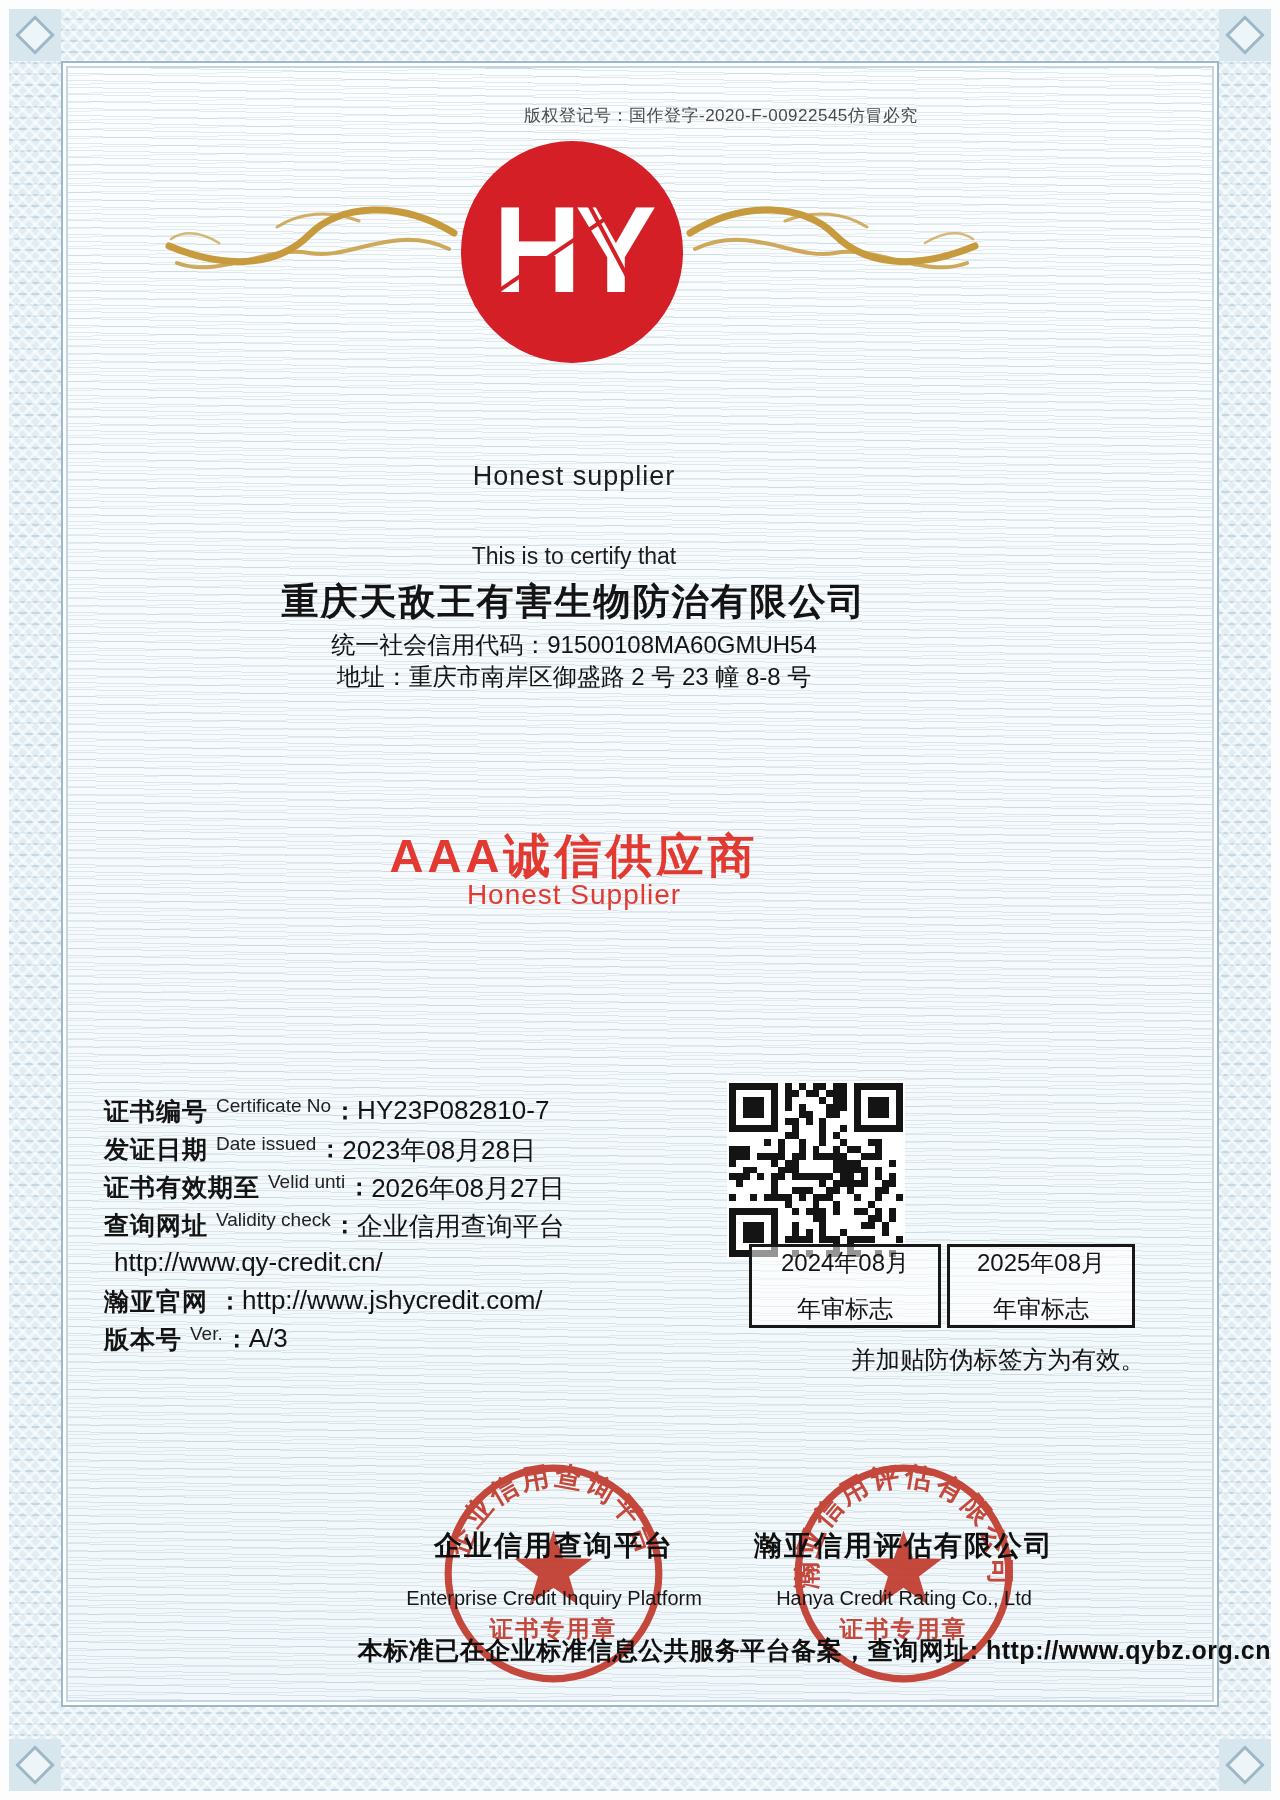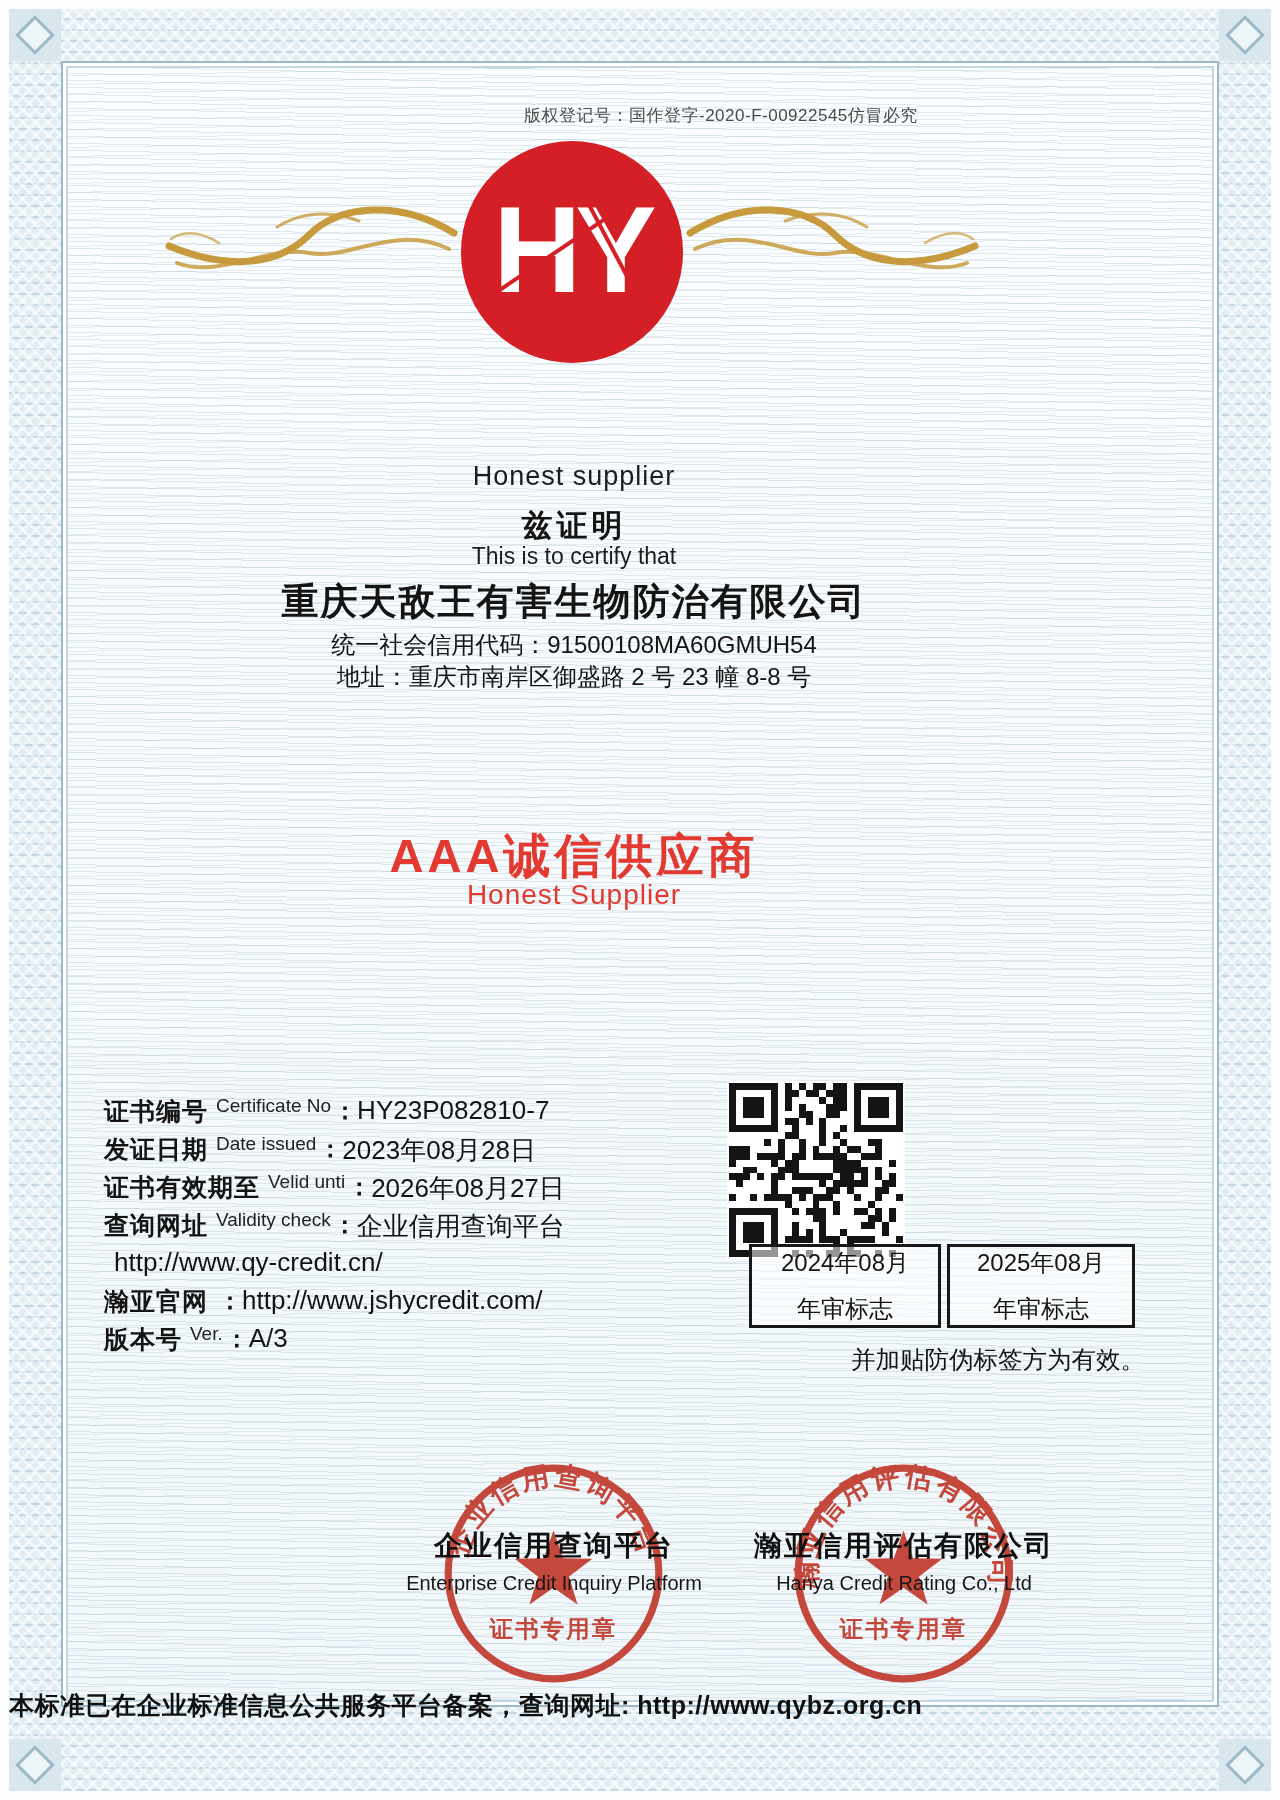--- a/index.html
+++ b/index.html
@@ -54,22 +54,22 @@
   .supervision{left:640px;top:1328px;width:496px;text-align:right;font-size:24.5px;line-height:45px;color:#141414;font-weight:500;}
   .stamp{position:absolute;width:225px;height:225px;z-index:3;opacity:.93;}
   .stamp-ring{fill:none;stroke:#c23b2e;stroke-width:7;}
   .stamp-arc-t{font-size:27px;fill:#c23b2e;font-weight:700;letter-spacing:3px;}
   .stamp-star{fill:#c23b2e;}
   .stamp-label{font-size:23px;fill:#c23b2e;font-weight:700;letter-spacing:2px;}
   .issuer{width:430px;text-align:center;z-index:5;}
   .issuer-left{left:330px;top:1518px;}
   .issuer-right{left:680px;top:1518px;}
   .issuer-zh{font-size:28px;font-weight:700;letter-spacing:2px;color:#101010;}
-  .issuer-en{font-size:20px;color:#161616;margin-top:7px;}
-  .footer{top:1680px;left:0;width:1262px;text-align:left;font-size:25px;font-weight:700;color:#101010;letter-spacing:.5px;}
+  .issuer-en{font-size:20px;color:#161616;margin-top:22px;}
+  .footer{top:1625px;left:0;width:1262px;text-align:right;font-size:25px;font-weight:700;color:#101010;letter-spacing:.5px;}
 </style>
 </head>
 <body>
 
 <div class="page">
   <div class="inner"></div>
   <div class="corner c-tl"></div>
   <div class="corner c-tr"></div>
   <div class="corner c-bl"></div>
   <div class="corner c-br"></div>
@@ -93,21 +93,20 @@
     </g>
   </svg>
 
   <div class="abs logo">
     <span class="logo-mono">HY</span>
     <span class="crack crack1"></span>
     <span class="crack crack2"></span>
   </div>
 
   <div class="abs center-col title-en">Honest supplier</div>
-  <div class="abs center-col certify-zh">兹证明</div>
   <div class="abs center-col certify-en">This is to certify that</div>
   <div class="abs center-col company">重庆天敌王有害生物防治有限公司</div>
   <div class="abs center-col credit">统一社会信用代码：91500108MA60GMUH54</div>
   <div class="abs center-col address">地址：重庆市南岸区御盛路 2 号 23 幢 8-8 号</div>
 
   <div class="abs center-col rating-zh">AAA诚信供应商</div>
   <div class="abs center-col rating-en">Honest Supplier</div>
 
   <div class="abs details">
     <div class="d-row">

